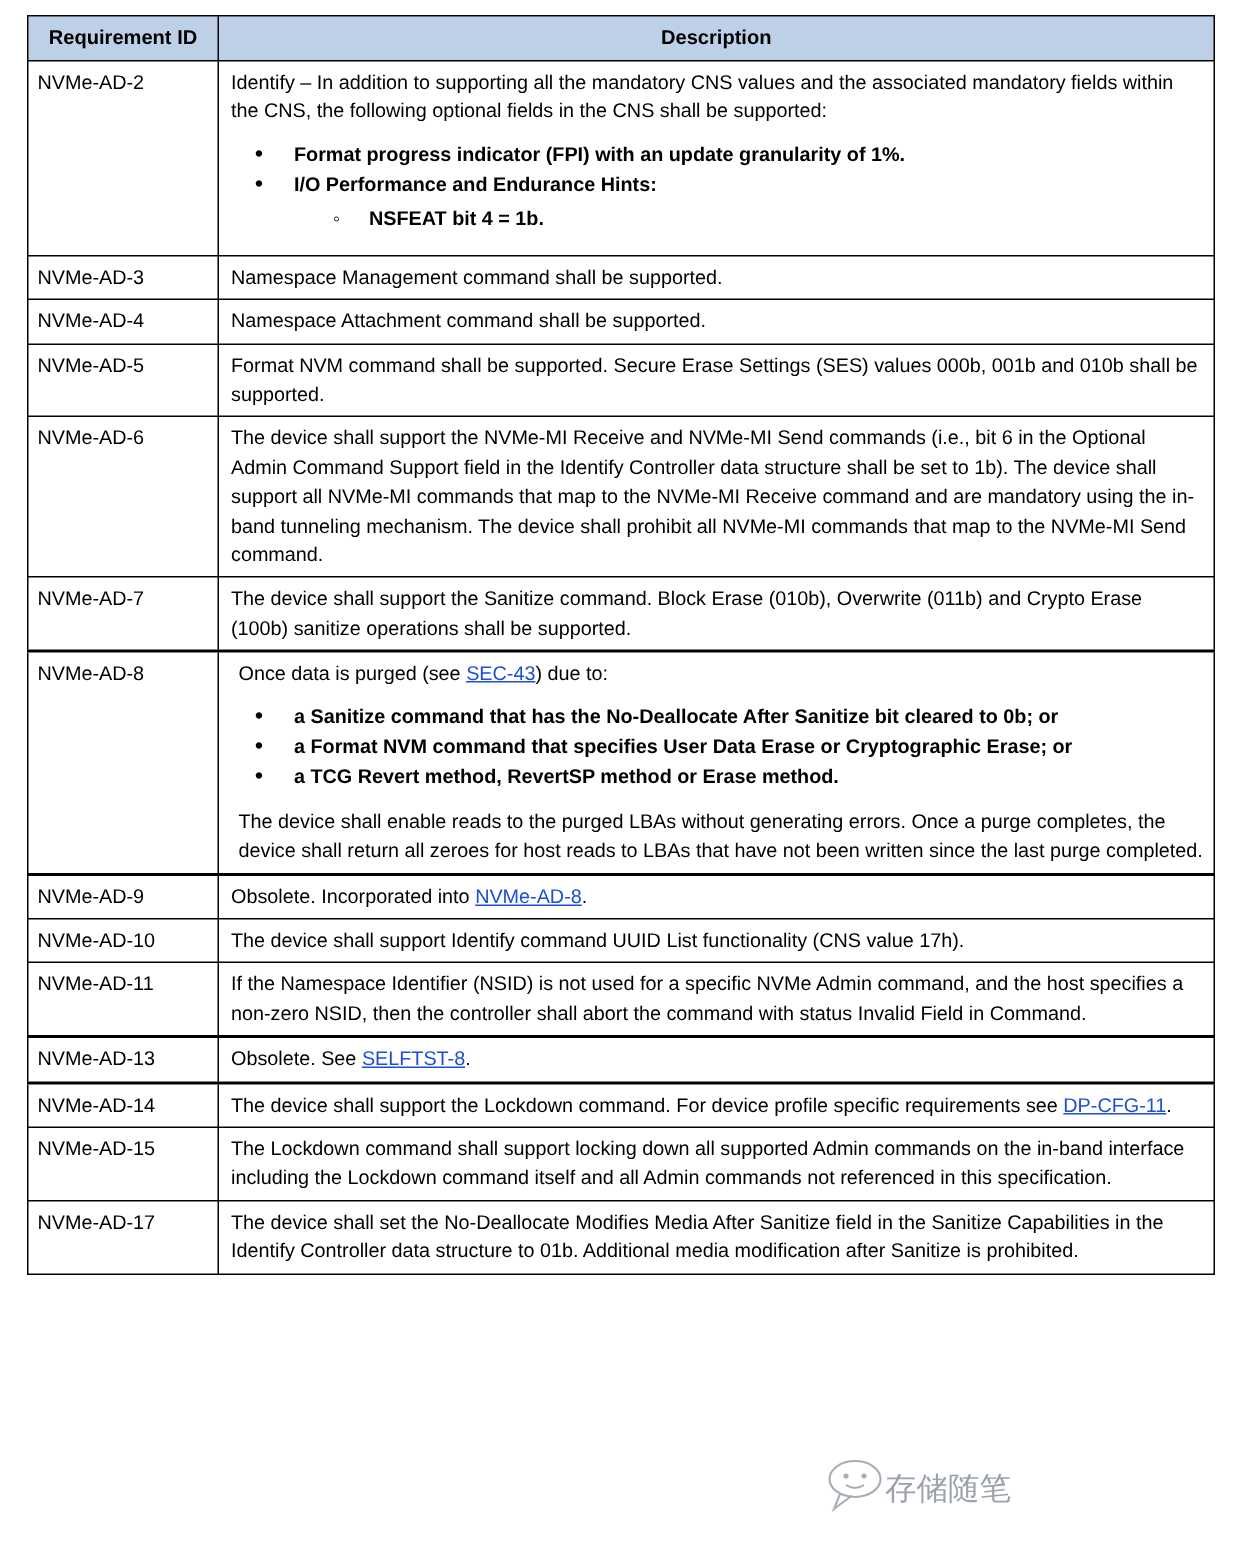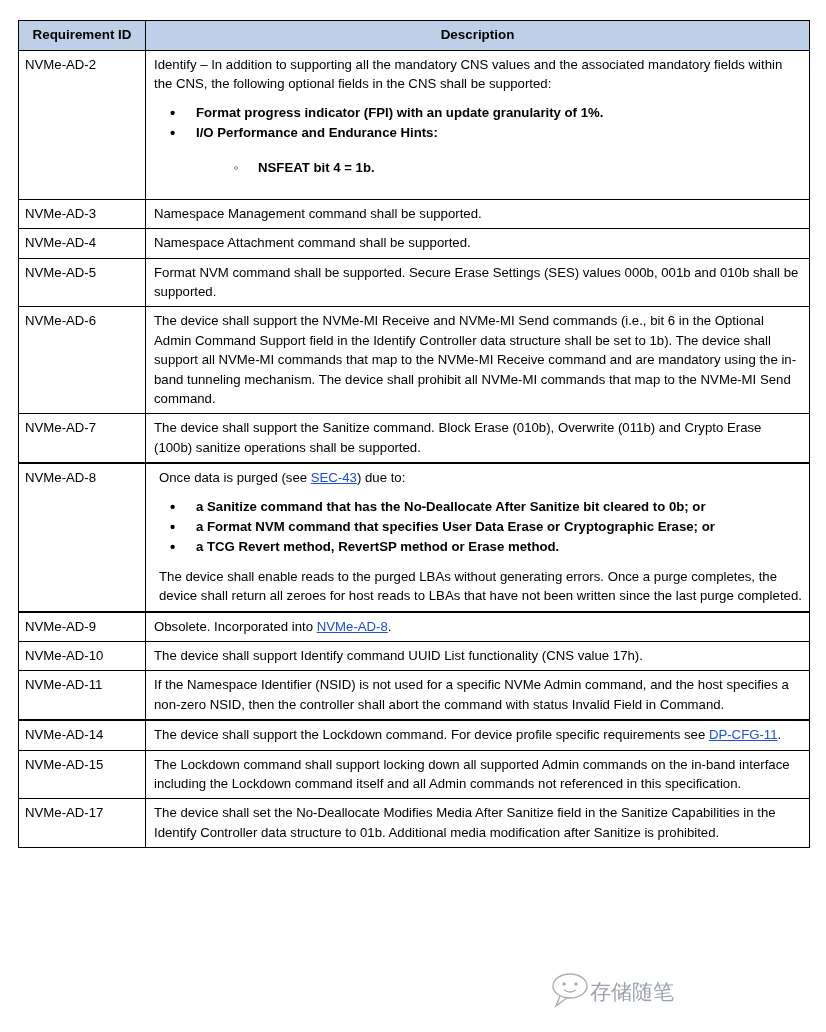--- a/index.html
+++ b/index.html
@@ -12,21 +12,21 @@
     height: 1032px;
     font-family: "Liberation Sans", sans-serif;
     color: #000000;
     overflow: hidden;
   }
   .page {
     position: relative;
     width: 694px;
     height: 1032px;
     box-sizing: border-box;
-    padding: 20px 17px 0 18px;
+    padding: 10px 17px 0 18px;
   }
   table.req-table {
     width: 791px;
     border-collapse: collapse;
     table-layout: fixed;
     font-size: 13.2px;
     line-height: 1.47;
   }
   table.req-table col.c-id   { width: 127px; }
   table.req-table col.c-desc { width: 664px; }
@@ -79,21 +79,21 @@
     font-size: 15px;
     line-height: 1.4;
   }
   ul.bul.tight { margin: 9px 0 10px 0; }
   ul.sub {
     margin: 1px 0 0 0;
   }
   ul.sub > li {
     position: relative;
     padding-left: 46px;
-    margin: 16px;
+    margin: 4px;
   }
   ul.sub > li::before {
     content: "\25E6";
     position: absolute;
     left: 22px;
     top: 0;
     font-size: 13px;
   }
   a.xref {
     color: #1d4ed8;
@@ -207,20 +207,26 @@
       </tr>
 
       <tr>
         <td class="id-cell">NVMe-AD-11</td>
         <td class="desc-cell">
           <p class="para">If the Namespace Identifier (NSID) is not used for a specific NVMe Admin command, and the host specifies a non-zero NSID, then the controller shall abort the command with status Invalid Field in Command.</p>
         </td>
       </tr>
 
 
+      <tr class="group-top">
+        <td class="id-cell">NVMe-AD-13</td>
+        <td class="desc-cell">
+          <p class="para"><span>Obsolete.  See </span><a class="xref" href="#">SELFTST-8</a><span>.</span></p>
+        </td>
+      </tr>
 
       <tr class="group-top">
         <td class="id-cell">NVMe-AD-14</td>
         <td class="desc-cell">
           <p class="para"><span>The device shall support the Lockdown command.   For device profile specific requirements see </span><a class="xref" href="#">DP-CFG-11</a><span>.</span></p>
         </td>
       </tr>
 
       <tr>
         <td class="id-cell">NVMe-AD-15</td>

